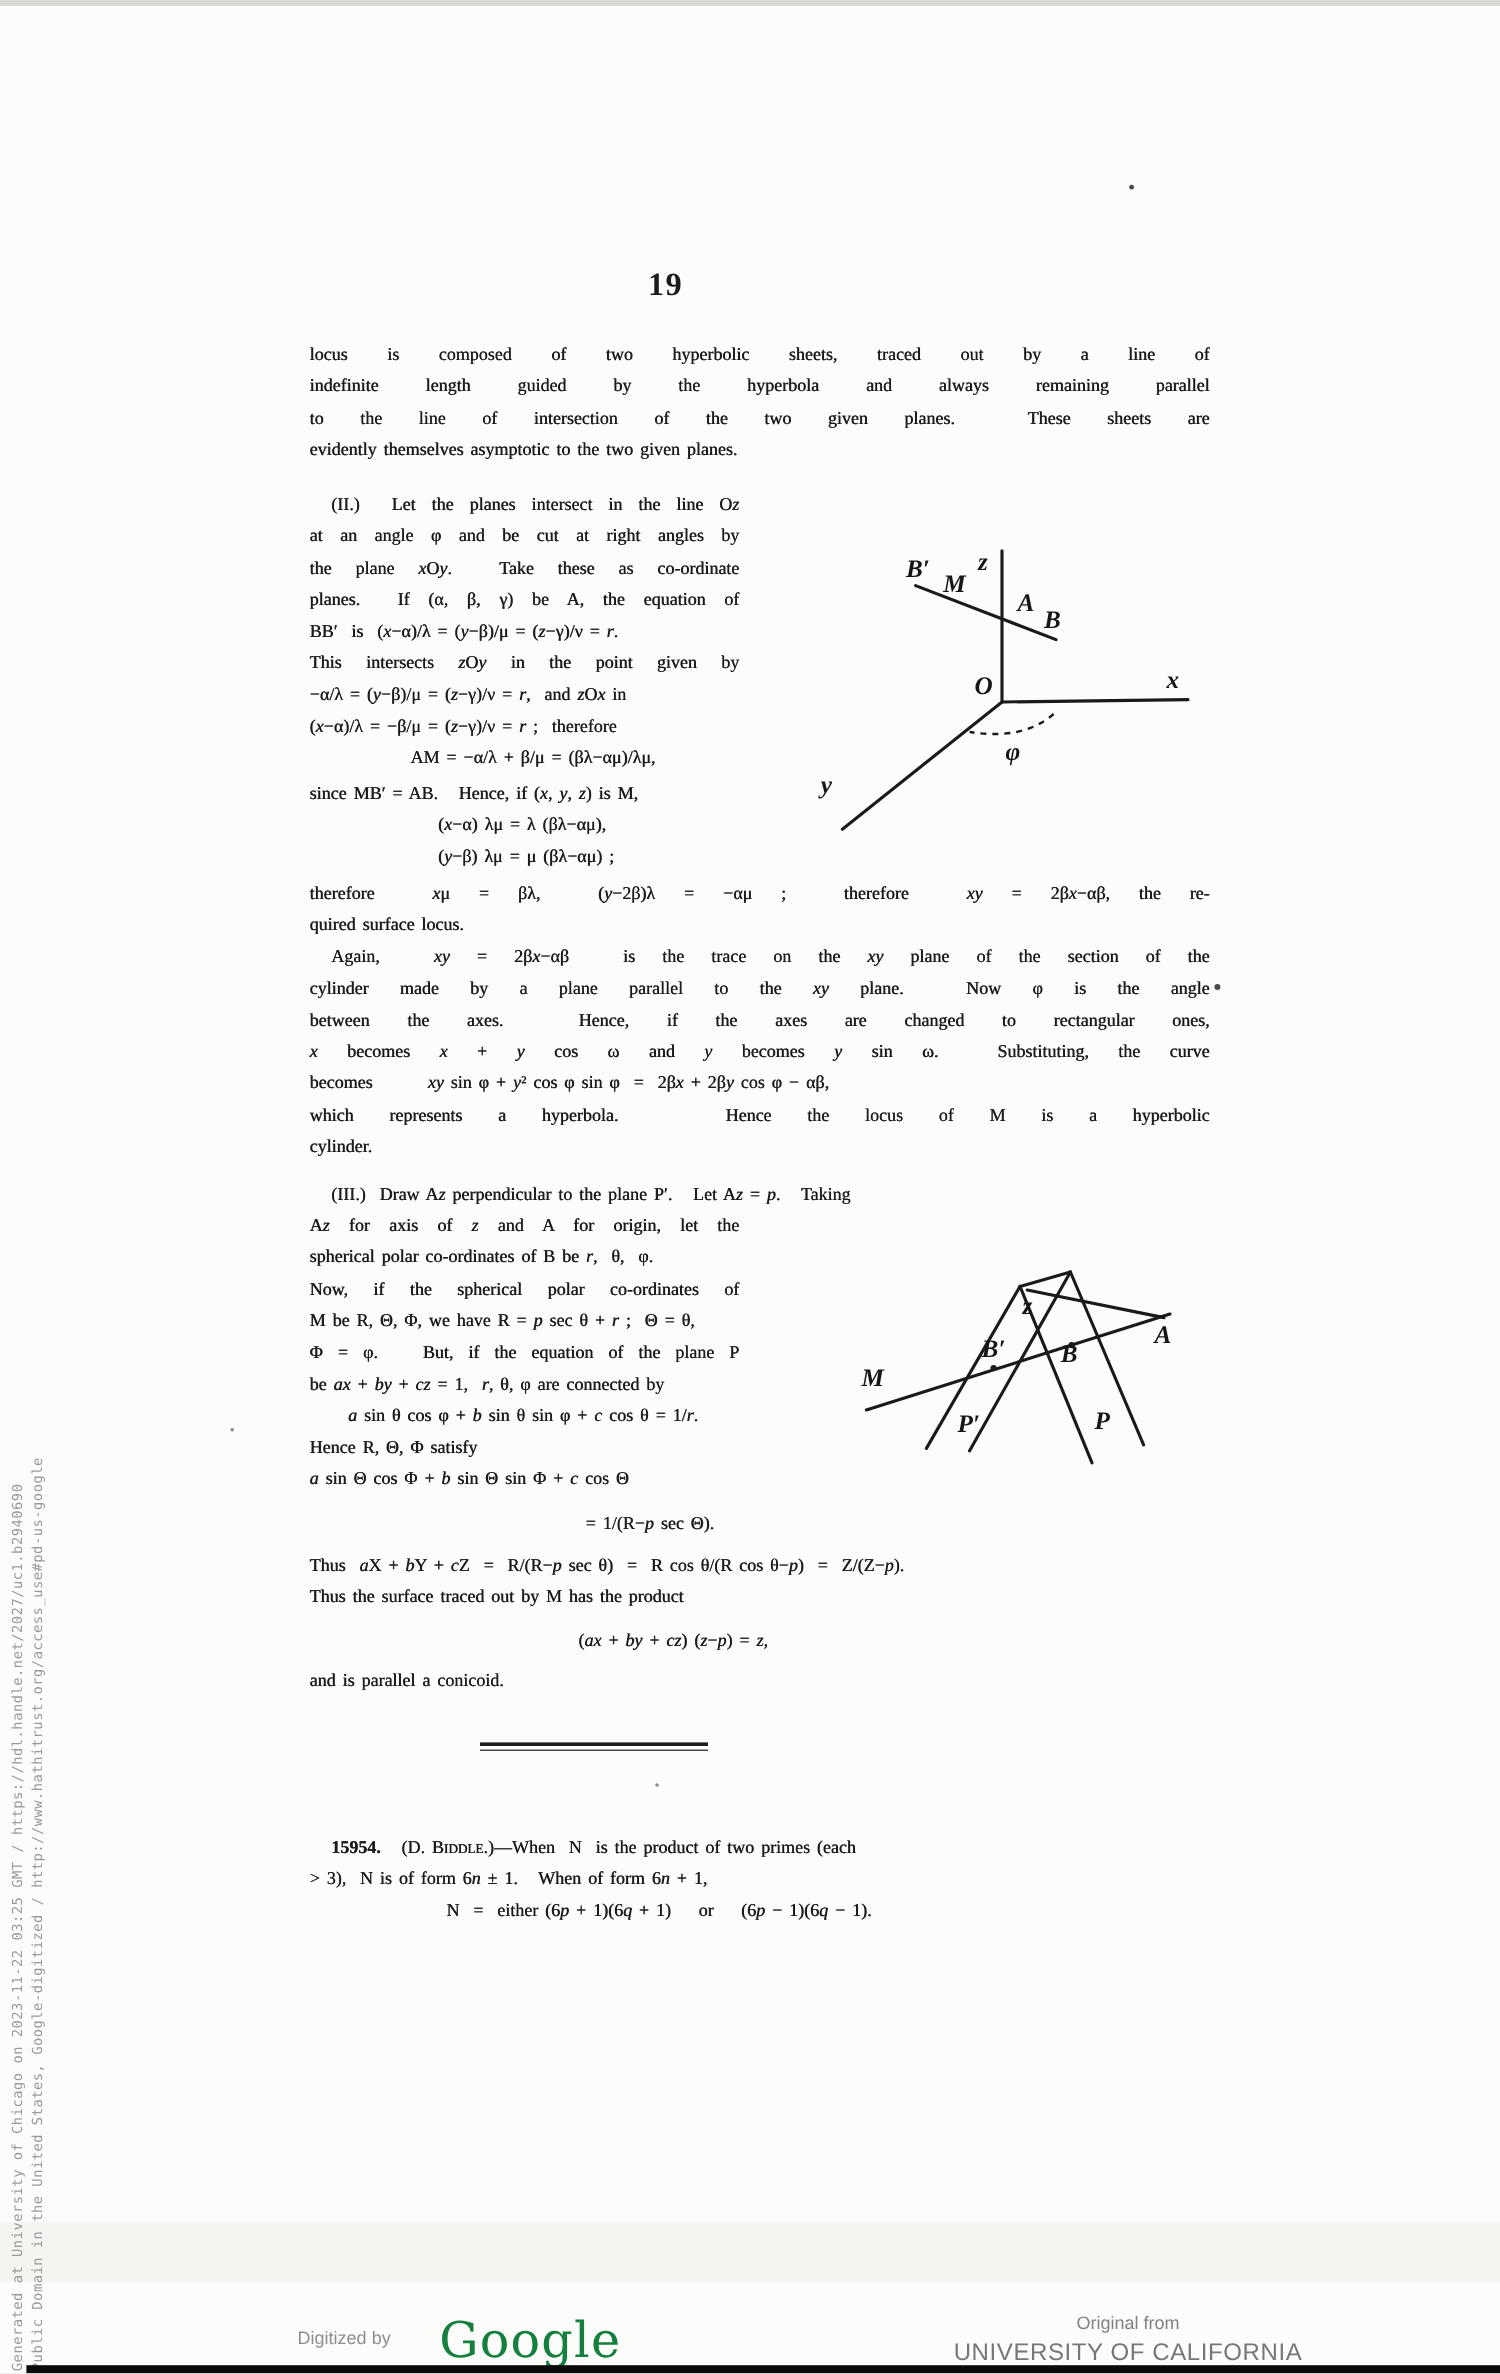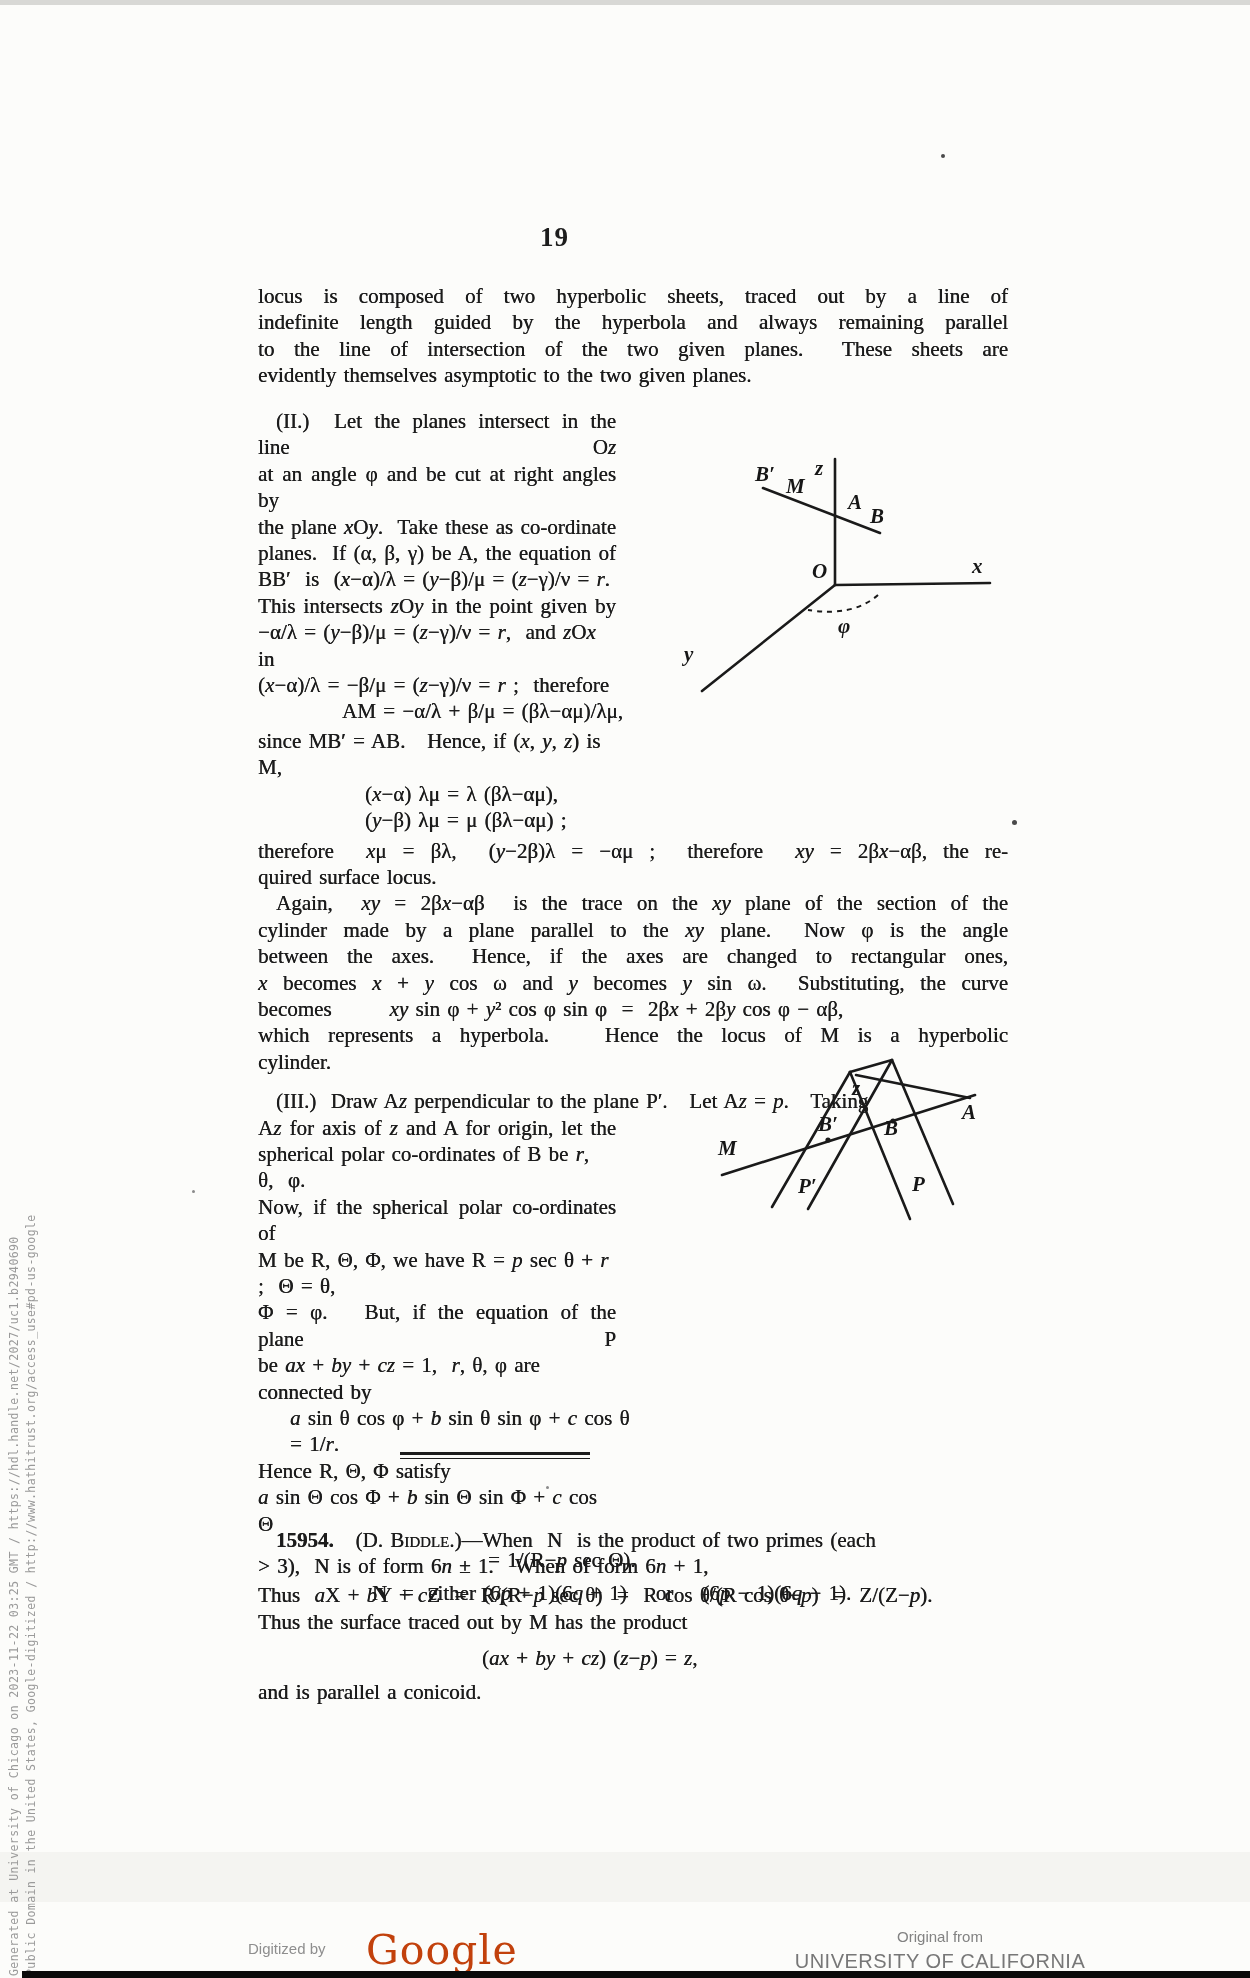--- a/index.html
+++ b/index.html
@@ -11,21 +11,21 @@
 
   
   .sidebar{position:absolute;left:6px;top:1976px;width:1215px;transform:rotate(-90deg);
            transform-origin:0 0;font-family:"DejaVu Sans Mono",monospace;font-size:11.5px;
            color:#9a9a9a;letter-spacing:.4px;}
   .sb-line{line-height:17px;white-space:nowrap;}
 
   .pagenum{position:absolute;left:540px;top:222px;width:80px;
            font-size:27px;font-weight:bold;letter-spacing:1px;}
 
-  .col{position:absolute;left:258px;width:750px;font-size:21px;}
+  .col{position:absolute;left:258px;width:750px;font-size:15px;}
   .ln{line-height:26.4px;text-align:justify;text-align-last:justify;word-spacing:2px;
       text-shadow:.35px 0 0 currentColor;}
   .nj{text-align:left;text-align-last:auto;}
   .nw{width:358px;}
   .ind{text-indent:18px;}
   i{font-style:italic;}
   .sc{font-variant:small-caps;}
 
   .separator{position:absolute;left:400px;top:1452px;width:190px;}
   .rule-thick{border-top:3px solid #1d1d1d;}
@@ -35,21 +35,21 @@
   .dg-line{stroke:#1a1a1a;stroke-width:2.6;fill:none;stroke-linecap:round;}
   .dg-dash{stroke:#1a1a1a;stroke-width:2;fill:none;stroke-dasharray:5 5;}
   .dg-text{font-family:"Liberation Serif",serif;font-style:italic;font-weight:bold;
            font-size:21px;fill:#161616;}
 
   .speck{position:absolute;background:#4a4a4a;border-radius:50%;}
 
   .foot-digitized{position:absolute;left:248px;top:1940px;font-family:"Liberation Sans",sans-serif;
                   font-size:15px;color:#8e8e8e;}
   .foot-google{position:absolute;left:366px;top:1926px;font-family:"DejaVu Serif",serif;
-               font-size:41px;color:#c2410c;letter-spacing:1px;}
+               font-size:41px;color:#15803d;letter-spacing:1px;}
   .foot-right{position:absolute;left:770px;top:1928px;width:340px;text-align:center;
               font-family:"Liberation Sans",sans-serif;color:#828282;}
   .foot-orig{font-size:15px;}
   .foot-univ{font-size:20px;color:#777;margin-top:5px;letter-spacing:.5px;}
 </style>
 </head>
 <body>
 
 <div class="page">
   <div class="edge-top"></div>

